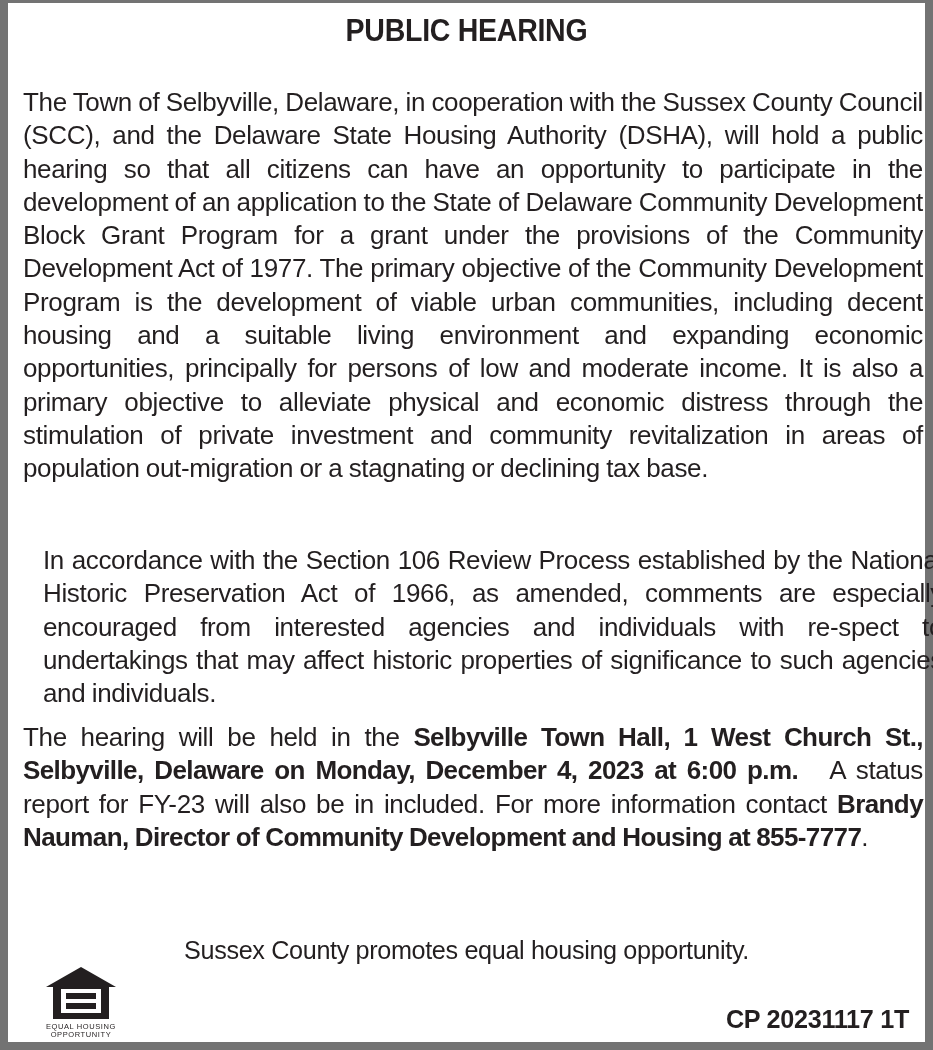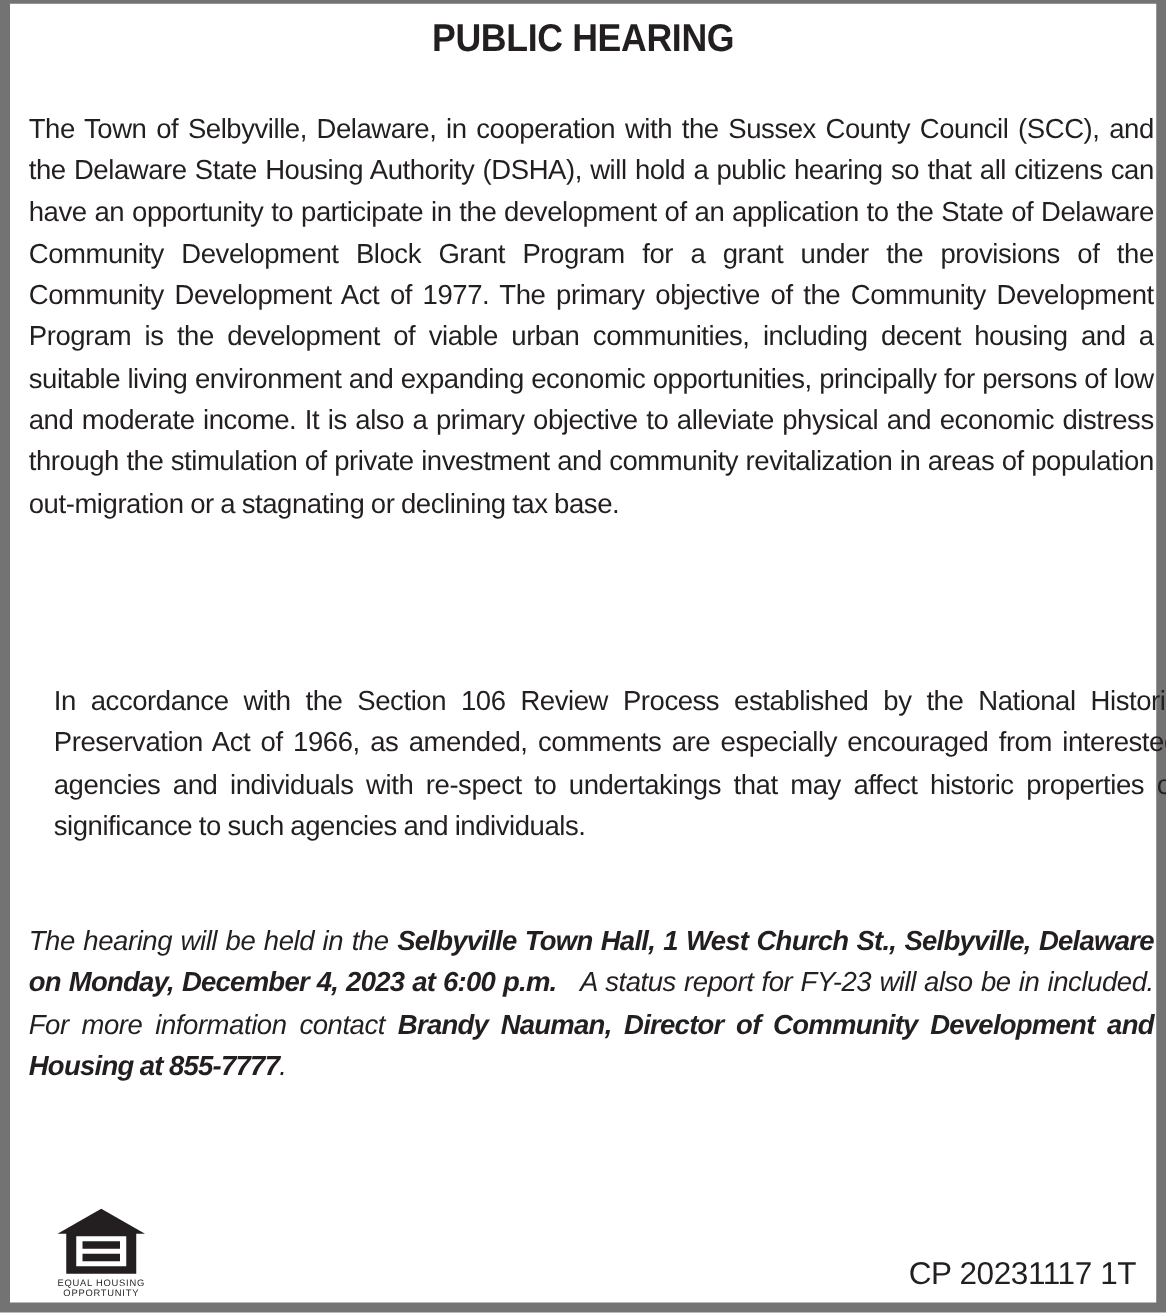--- a/index.html
+++ b/index.html
@@ -17,37 +17,37 @@
     .title {
       position: absolute; left: 0; right: 0; top: 10px;
       text-align: center;
       font-weight: bold;
       font-size: 31px;
       letter-spacing: -0.3px;
       transform: scaleX(0.92);
     }
     .para {
       position: absolute; left: 15px; width: 900px;
-      font-size: 22px;
+      font-size: 26px;
       line-height: 33.3px;
       text-align: justify;
       letter-spacing: -0.35px;
       word-spacing: -0.5px;
     }
     .para b { font-weight: bold; letter-spacing: -0.6px; }
     .p1 { top: 83px; }
     .p2 { top: 541px; margin-left: 20px; }
-    .p3 { top: 733px; font-style: italic; }
+    .p3 { top: 718px; }
     .equal {
       position: absolute; left: 0; right: 0; top: 933px;
       text-align: center; font-size: 25.2px; letter-spacing: -0.35px;
     }
     .code {
       position: absolute; right: 16px; top: 1002px;
-      font-size: 25.2px; letter-spacing: -0.3px;
+      font-size: 25.2px; letter-spacing: -0.3px; font-weight: bold;
     }
     .eho {
       position: absolute; left: 36px; top: 962px; width: 74px; height: 80px;
     }
     .eho-text {
       position: absolute; left: 0; width: 74px; text-align: center;
       font-size: 7.5px; font-weight: normal; letter-spacing: 0.6px; line-height: 8px;
     }
   </style>
 </head>
@@ -55,20 +55,21 @@
 
 <div class="frame">
   <div class="title">PUBLIC HEARING</div>
 
   <div class="para p1">The Town of Selbyville, Delaware, in cooperation with the Sussex County Council (SCC), and the Delaware State Housing Authority (DSHA), will hold a public hearing so that all citizens can have an opportunity to participate in the development of an application to the State of Delaware Community Development Block Grant Program for a grant under the provisions of the Community Development Act of 1977.  The primary objective of the Community Development Program is the development of viable urban communities, including decent housing and a suitable living environment and expanding economic opportunities, principally for persons of low and moderate income.  It is also a primary objective to alleviate physical and economic distress through the stimulation of private investment and community revitalization in areas of population out-migration or a stagnating or declining tax base.</div>
 
   <div class="para p2">In accordance with the Section 106 Review Process established by the National Historic Preservation Act of 1966, as amended, comments are especially encouraged from interested agencies and individuals with re-spect to undertakings that may affect historic properties of significance to such agencies and individuals.</div>
 
   <div class="para p3"><span>The hearing will be held in the </span><b>Selbyville Town Hall, 1 West Church St., Selbyville, Delaware on Monday, December 4, 2023 at 6:00 p.m.</b><span style="white-space: pre-wrap;">   A status report for FY-23 will also be in included. For more information contact </span><b>Brandy Nauman, Director of Community Development and Housing at 855-7777</b><span>.</span></div>
 
+  <div class="equal">Sussex County promotes equal housing opportunity.</div>
 
   <div class="eho">
     <svg width="74" height="56" viewBox="0 0 74 56">
       <polygon points="37,2 2,22 9,22 9,54 65,54 65,22 72,22" fill="#231f20"></polygon>
       <rect x="17" y="24" width="40" height="24" fill="#ffffff"></rect>
       <rect x="22" y="28" width="30" height="6" fill="#231f20"></rect>
       <rect x="22" y="38" width="30" height="6" fill="#231f20"></rect>
     </svg>
     <div class="eho-text" style="top:58px;">EQUAL HOUSING</div>
     <div class="eho-text" style="top:66px;">OPPORTUNITY</div>

